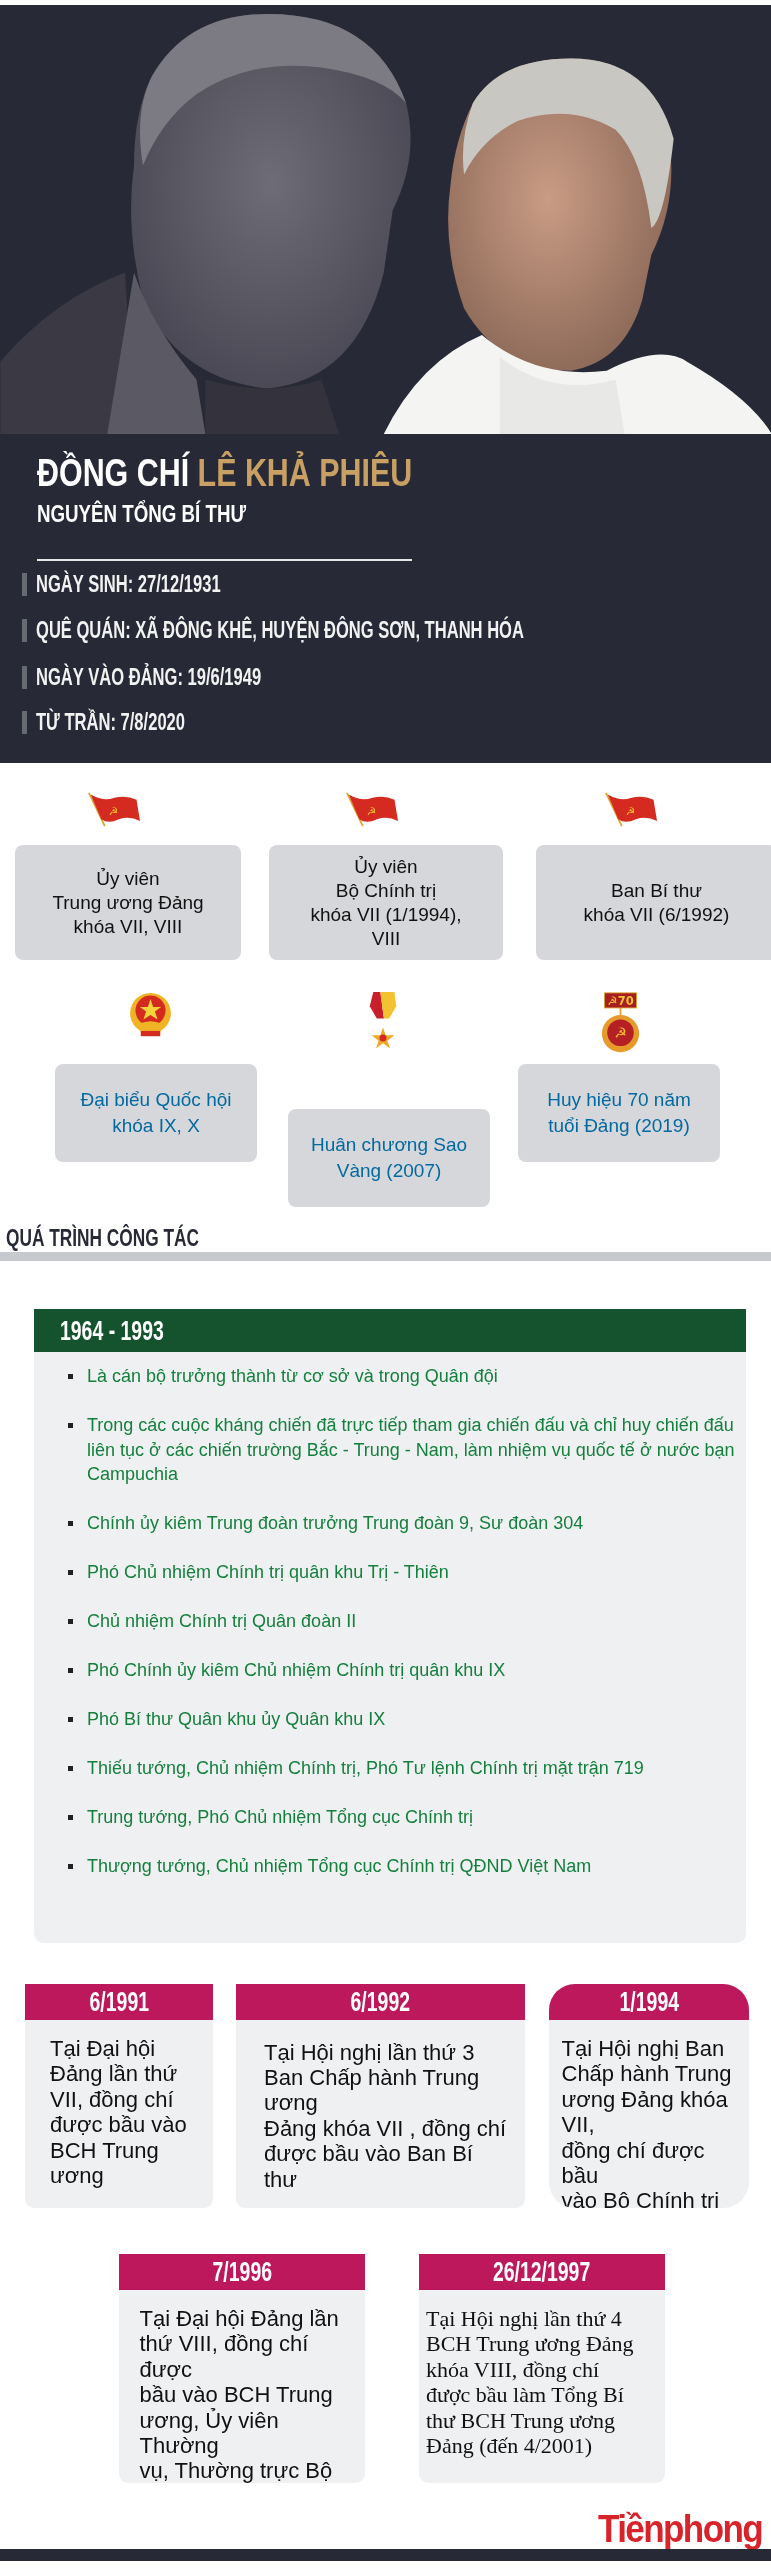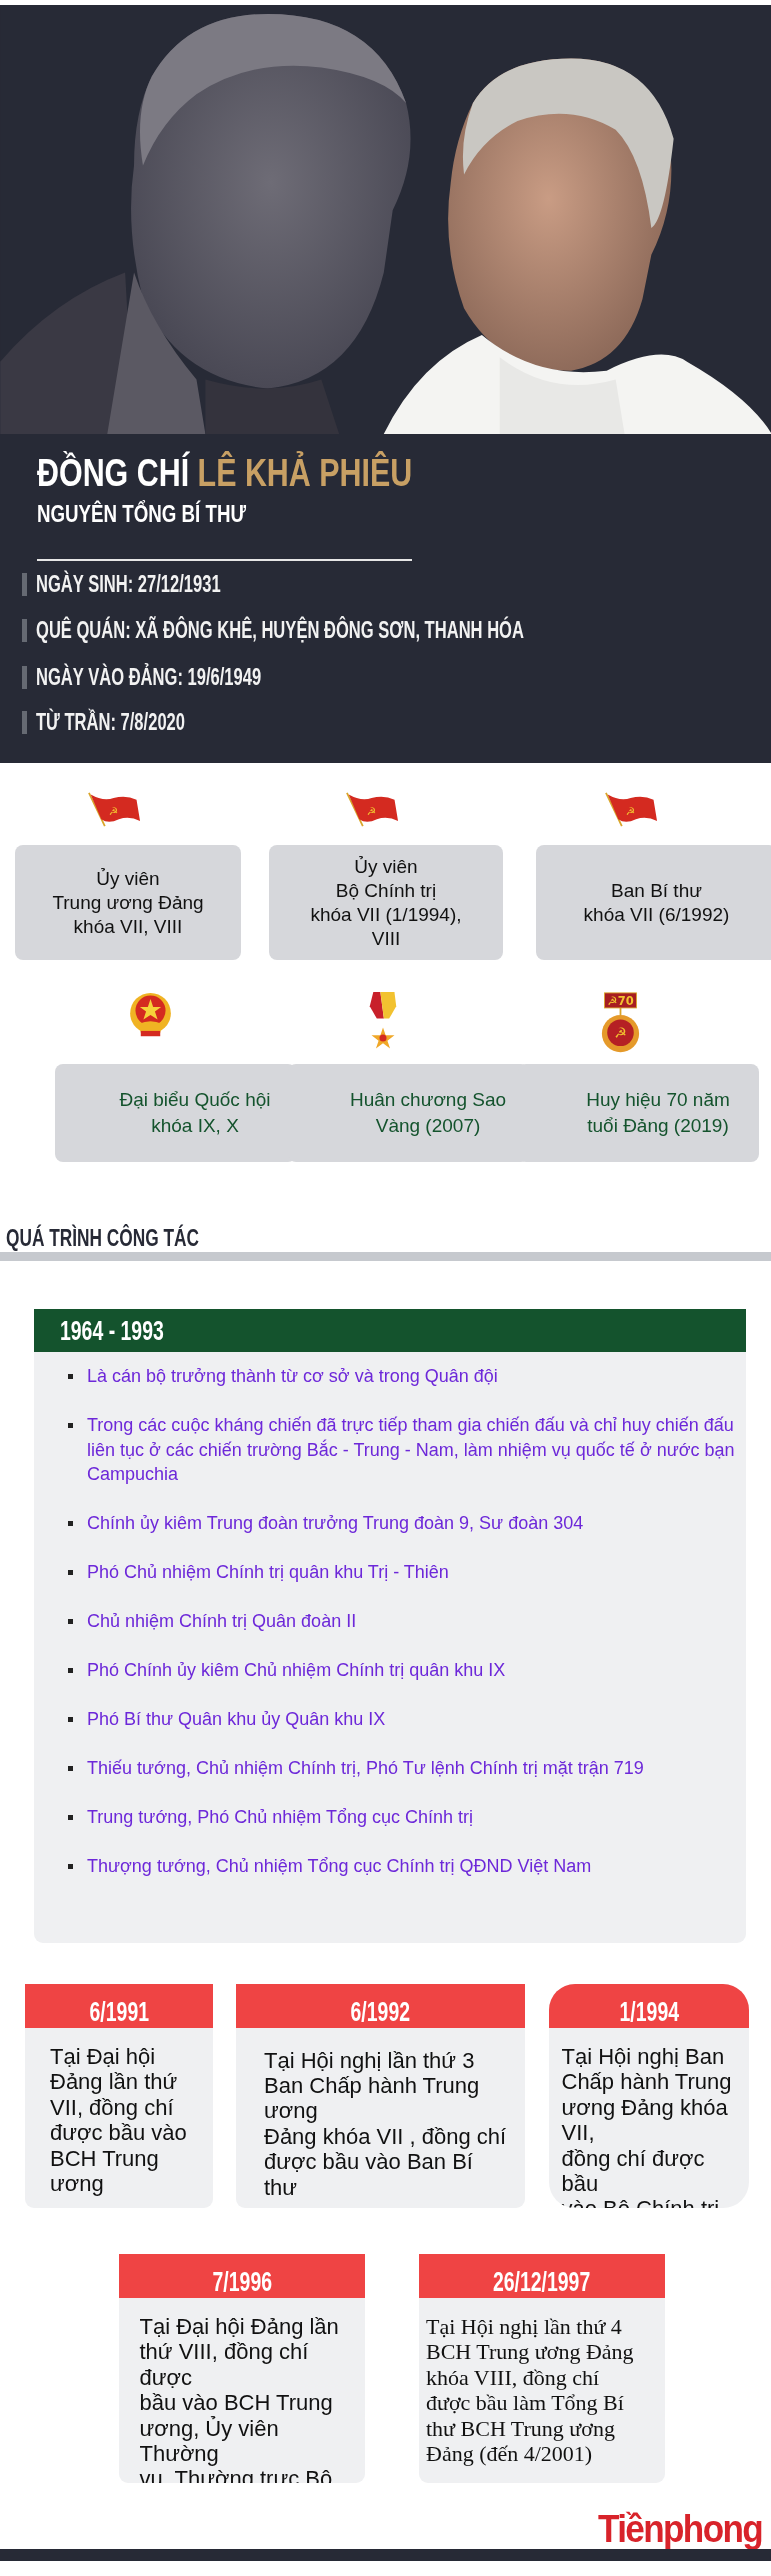--- a/index.html
+++ b/index.html
@@ -13,34 +13,34 @@
   .title { left:37px; top:451px; font-size:39px; color:#fff; transform:scaleX(0.78); letter-spacing:0; line-height:43px; }
   .title .gold { color:#c8a064; }
   .subtitle { left:37px; top:500px; font-size:24px; color:#fff; transform:scaleX(0.78); line-height:27px; }
   .rule { left:37px; top:559px; width:375px; height:1.8px; background:#e6e6e6; }
   .info-row { left:22px; height:23px; }
   .info-bar { position:absolute; left:0; top:0; width:5.4px; height:23px; background:#666a73; }
   .info-text { position:absolute; left:14.3px; top:-1.8px; font-size:23px; color:#f2f2f2; transform:scaleX(0.72); line-height:27px; }
 
   .flag { width:55px; height:37px; }
   .role-box { background:#d6d7db; border-radius:8px; display:flex; align-items:center; justify-content:center; text-align:center; font-size:19px; line-height:24px; color:#111; }
-  .honor-box { background:#d6d7db; border-radius:8px; display:flex; align-items:center; justify-content:center; text-align:center; font-size:19px; line-height:26px; color:#14532d;padding-left:39px; }
+  .honor-box { background:#d6d7db; border-radius:8px; display:flex; align-items:center; justify-content:center; text-align:center; font-size:19px; line-height:26px; color:#0369a1; }
 
   .section-heading { left:6.2px; top:1224px; font-size:24px; color:#272a36; transform:scaleX(0.72); line-height:27px; }
   .section-bar { left:0; top:1252px; width:772px; height:9px; background:#c6c9ce; }
 
   .tl-box { left:34px; top:1309px; width:712px; height:634px; background:#eff0f2; border-radius:0 0 9px 9px; }
   .tl-head { left:0; top:0; width:712px; height:43px; background:#14532d; }
   .tl-head-text { position:absolute; left:26px; top:7.1px; font-size:27px; color:#fff; transform:scaleX(0.72); transform-origin:left top; font-weight:bold; font-family:"Liberation Sans", sans-serif; line-height:30px; }
   .tl-list { position:absolute; left:0; top:55px; width:712px; margin:0; padding:0; list-style:none; }
-  .tl-item { position:relative; padding-left:53px; padding-right:2px; font-size:18px; line-height:24.5px; color:#6d28d9; margin-bottom:24.5px; }
+  .tl-item { position:relative; padding-left:53px; padding-right:2px; font-size:18px; line-height:24.5px; color:#15803d; margin-bottom:24.5px; }
   .tl-bullet { position:absolute; left:34px; top:9.8px; width:4.5px; height:5.4px; background:#222; }
 
   .card { background:#eff0f2; border-radius:0 0 9px 9px; overflow:hidden; }
-  .card-head { height:44px; background:#ef4444; display:flex; align-items:flex-end; justify-content:center; }
+  .card-head { height:36px; background:#be185d; display:flex; align-items:center; justify-content:center; }
   .card-head-text { font-size:27px; color:#fff; font-weight:bold; transform:scaleX(0.72); font-family:"Liberation Sans", sans-serif; white-space:nowrap; }
   .card-body { padding:16px 16px 0 25px; font-size:22px; line-height:25.4px; color:#111; }
 
   .logo { left:598px; top:2509px; font-size:39px; font-weight:bold; color:#d8232a; font-family:"Liberation Sans", sans-serif; transform:scaleX(0.9); transform-origin:left top; letter-spacing:-1.8px; line-height:39px; }
   .bottom-bar { left:0; top:2549px; width:772px; height:11.6px; background:#272a36; }
 </style>
 </head>
 <body>
 
 <div class="abs dark" id="hero">
@@ -152,21 +152,21 @@
   <circle cx="22" cy="46" r="15" fill="#b52024"></circle>
   <text x="22" y="52" font-size="16" fill="#f2c230" font-family="DejaVu Sans, sans-serif" text-anchor="middle">☭</text>
 </svg>
 
 <div class="abs honor-box" style="left:55px; top:1064px; width:202px; height:98px;">
   <div>
     <div>Đại biểu Quốc hội</div>
     <div>khóa IX, X</div>
   </div>
 </div>
-<div class="abs honor-box" style="left:288px; top:1064px; width:202px; height:98px;">
+<div class="abs honor-box" style="left:288px; top:1109px; width:202px; height:98px;">
   <div>
     <div>Huân chương Sao</div>
     <div>Vàng (2007)</div>
   </div>
 </div>
 <div class="abs honor-box" style="left:518px; top:1064px; width:202px; height:98px;">
   <div>
     <div>Huy hiệu 70 năm</div>
     <div>tuổi Đảng (2019)</div>
   </div>

